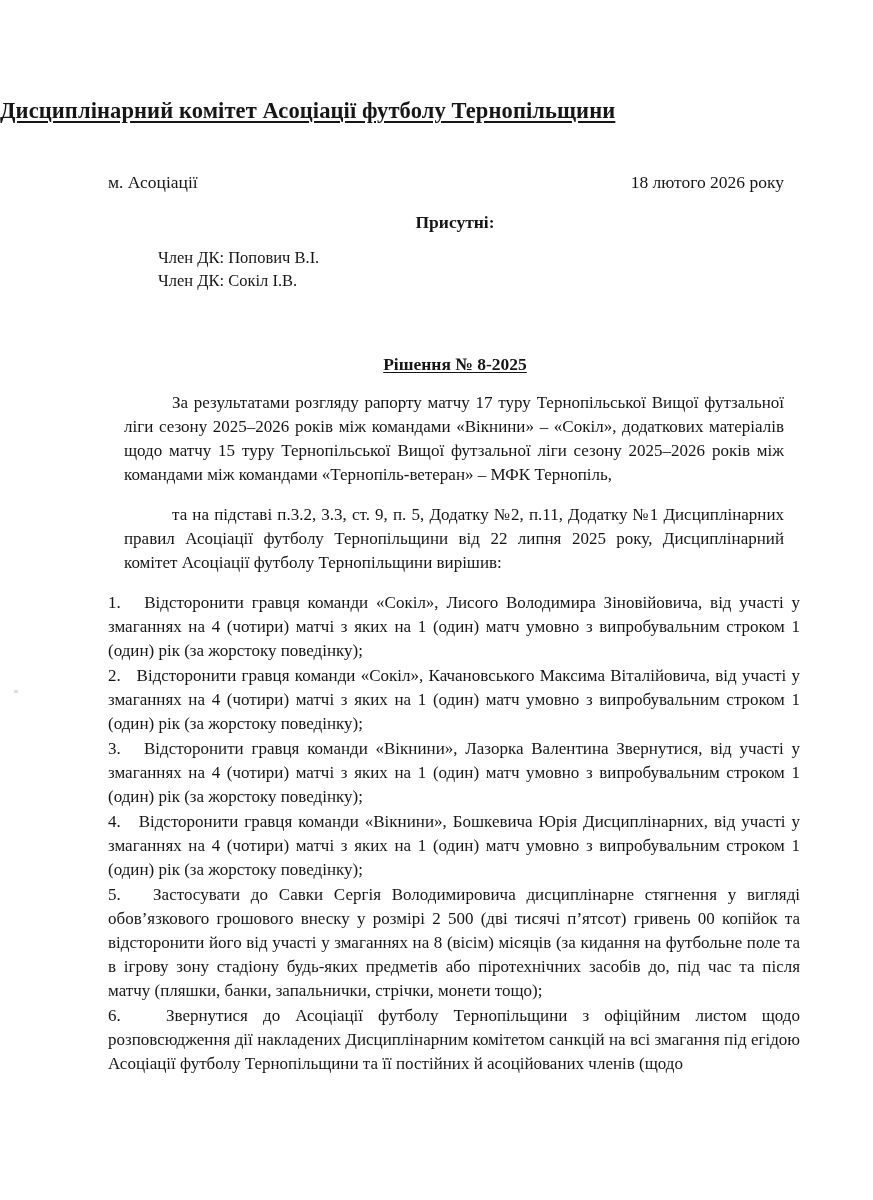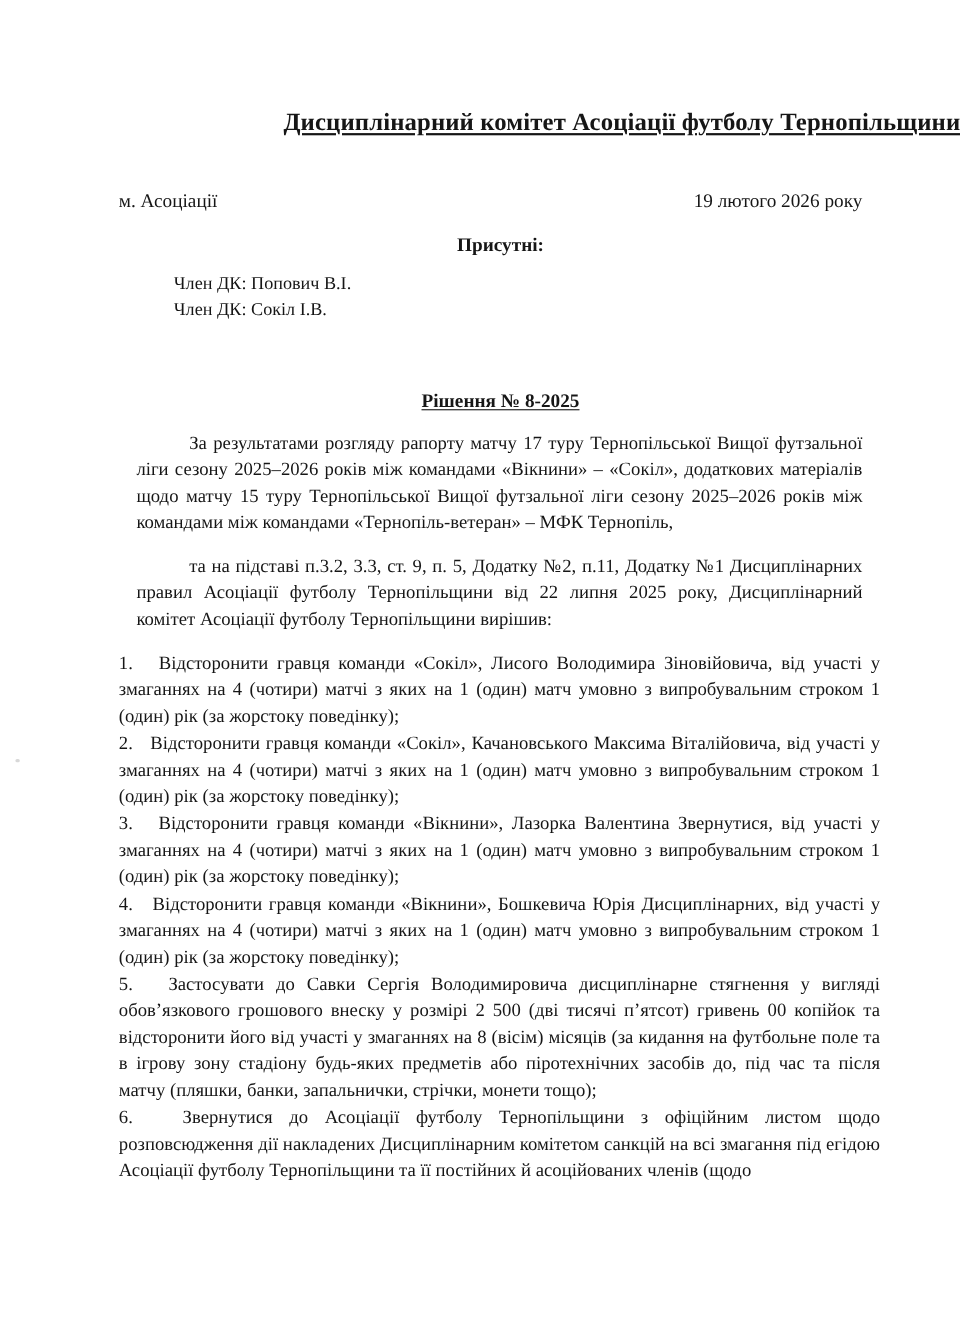--- a/index.html
+++ b/index.html
@@ -20,21 +20,21 @@
       left: 0;
       top: 0;
       width: 873px;
       height: 1200px;
     }
     .doc-title {
       position: absolute;
       left: 0;
       width: 873px;
       top: 98px;
-      text-align: right;
+      text-align: left;
       font-weight: bold;
       font-size: 22.5px;
       text-decoration: underline;
       text-underline-offset: 3px;
       text-decoration-thickness: 2px;
       margin: 0;
       letter-spacing: 0.1px;
     }
     .place-date {
       position: absolute;
@@ -108,21 +108,21 @@
   </style>
 </head>
 <body>
 
 <div class="page">
 
   <h1 class="doc-title">Дисциплінарний комітет Асоціації футболу Тернопільщини</h1>
 
   <div class="place-date">
     <span>м. Асоціації</span>
-    <span>19 лютого 2026 року</span>
+    <span>18 лютого 2026 року</span>
   </div>
 
   <div class="present-heading">Присутні:</div>
 
   <div class="members">
     <div>Член ДК: Попович В.І.</div>
     <div>Член ДК: Сокіл І.В.</div>
   </div>
 
   <div class="decision-title">Рішення № 8-2025</div>

